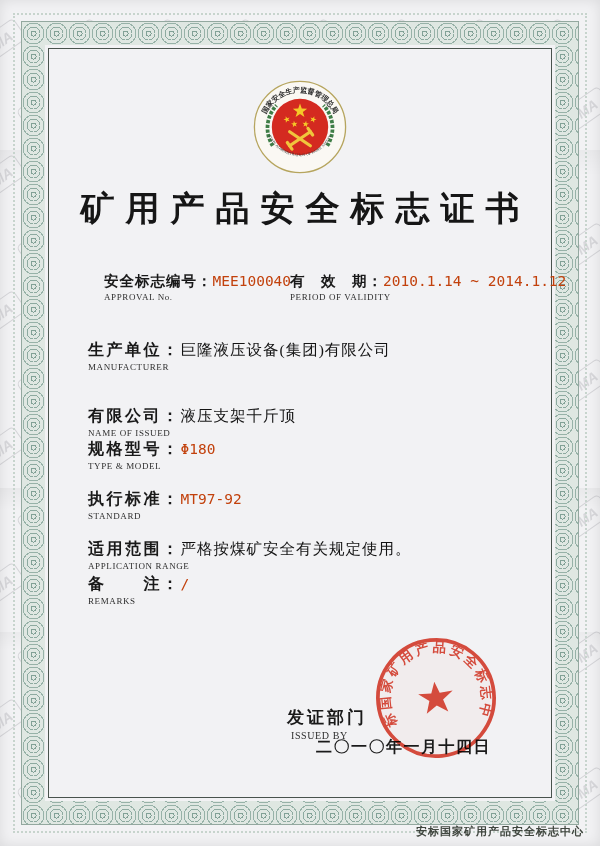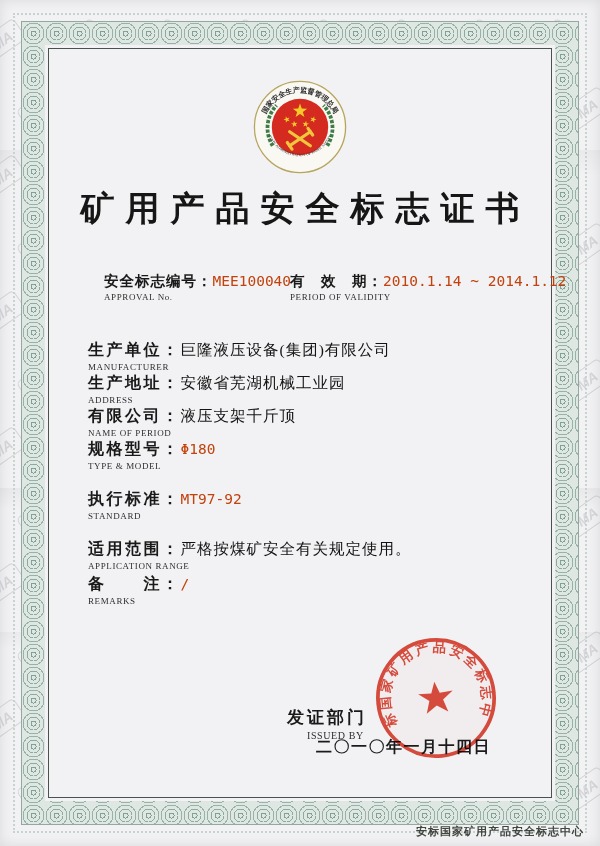--- a/index.html
+++ b/index.html
@@ -70,21 +70,21 @@
   .approval-left .zh-label{font-size:14.5px;letter-spacing:1px;}
   .approval-right{position:absolute;left:290px;top:272px;}
   .approval-right .zh-label{font-size:14.5px;letter-spacing:1px;font-family:Liberation Serif, serif;}
 
   .field{position:absolute;left:88px;}
   .f1{top:340px;} .f2{top:373px;} .f3{top:406px;} .f4{top:439px;}
   .f5{top:489px;} .f6{top:539px;} .f7{top:574px;}
 
   .issuer{position:absolute;left:287px;top:706px;}
   .issuer .zh-label{font-size:17px;letter-spacing:3px;}
-  .issuer .en-label{font-size:10px;margin-left:20px;}
+  .issuer .en-label{font-size:10px;margin-left:4px;}
   .issue-date{
     position:absolute;left:316px;top:737px;font-size:16px;font-weight:bold;
     letter-spacing:1.5px;color:#1a1a1a;z-index:3;
   }
   .seal{position:absolute;left:372px;top:634px;z-index:4;mix-blend-mode:multiply;opacity:.92;}
 
   .bottom-note{
     position:absolute;top:824px;right:16px;font-size:11px;font-weight:bold;
     letter-spacing:1px;color:#40463f;z-index:3;
   }
@@ -242,27 +242,23 @@
     </div>
     <div class="approval-right">
       <span class="zh-label">有　效　期：</span><span class="val-mono">2010.1.14 ~ 2014.1.12</span>
       <span class="en-label">PERIOD OF VALIDITY</span>
     </div>
 
     <div class="field f1">
       <span class="zh-label">生产单位：</span><span class="val-cn">巨隆液压设备(集团)有限公司</span>
       <span class="en-label">MANUFACTURER</span>
     </div>
-    <div class="field f2">
-      <span class="zh-label">生产地址：</span><span class="val-cn">安徽省芜湖机械工业园</span>
-      <span class="en-label">ADDRESS</span>
-    </div>
     <div class="field f3">
       <span class="zh-label">有限公司：</span><span class="val-cn">液压支架千斤顶</span>
-      <span class="en-label">NAME OF PERIOD</span>
+      <span class="en-label">NAME OF ISSUED</span>
     </div>
     <div class="field f4">
       <span class="zh-label">规格型号：</span><span class="val-mono">Φ180</span>
       <span class="en-label">TYPE &amp; MODEL</span>
     </div>
     <div class="field f5">
       <span class="zh-label">执行标准：</span><span class="val-mono">MT97-92</span>
       <span class="en-label">STANDARD</span>
     </div>
     <div class="field f6">

